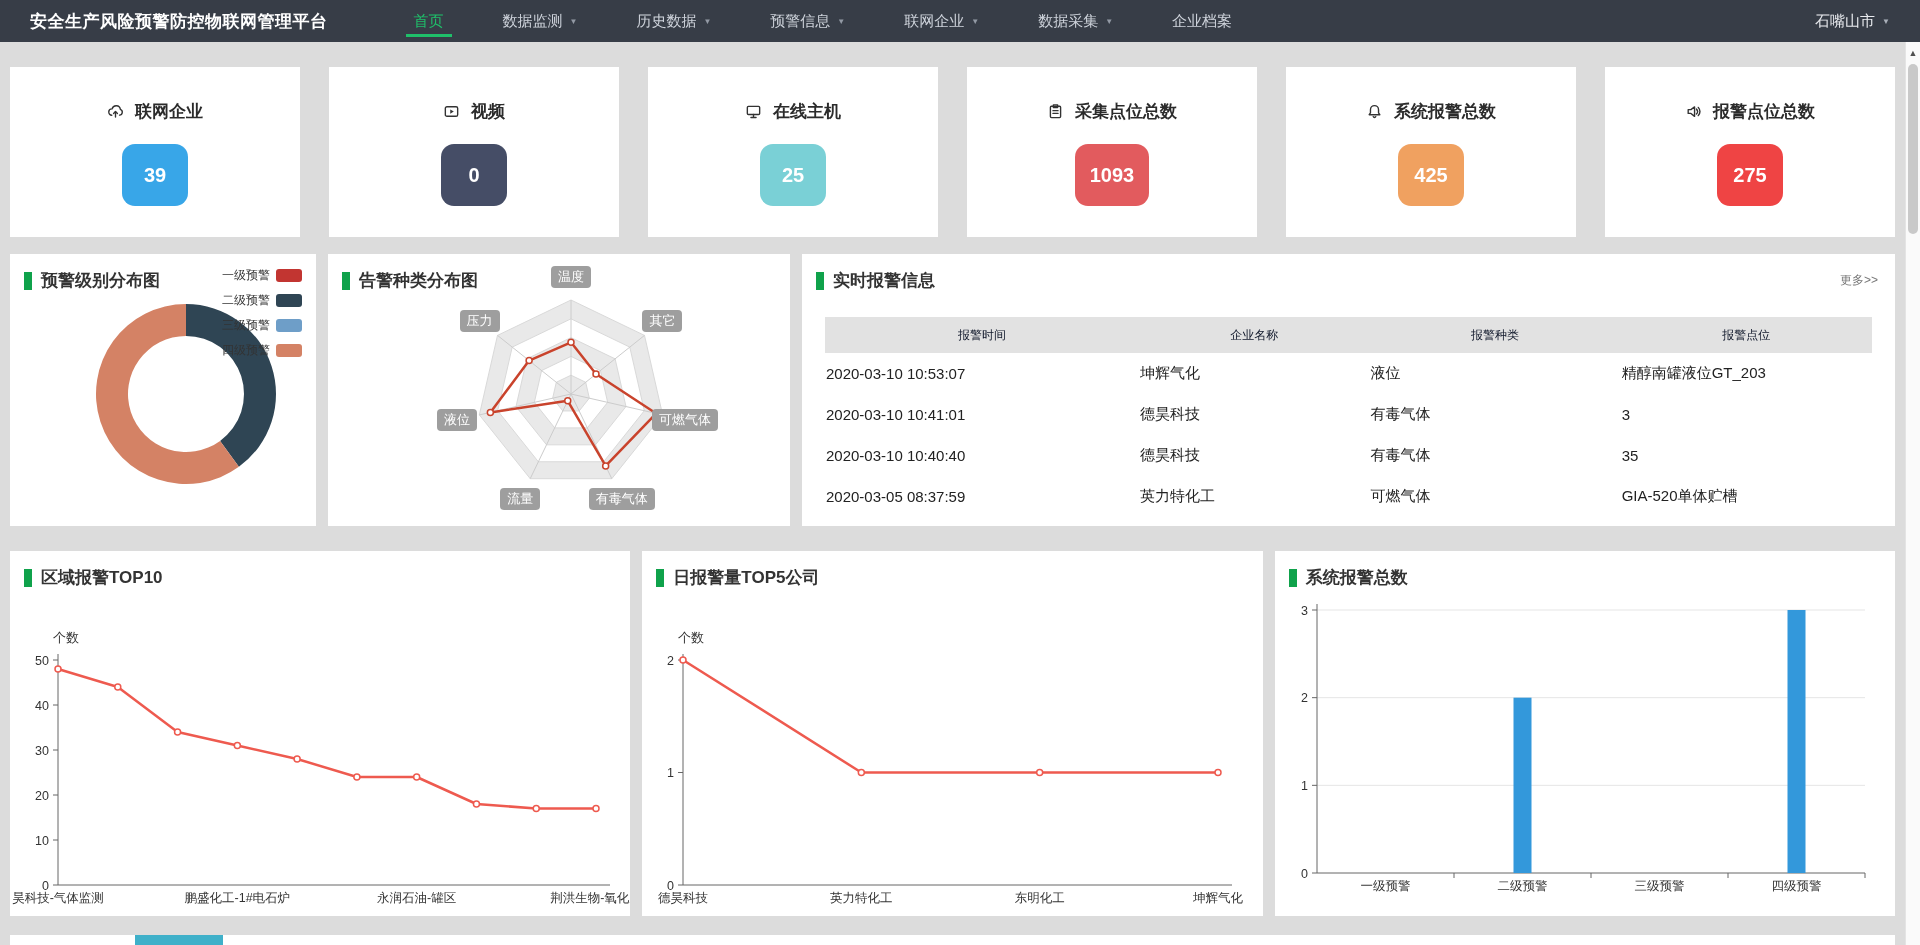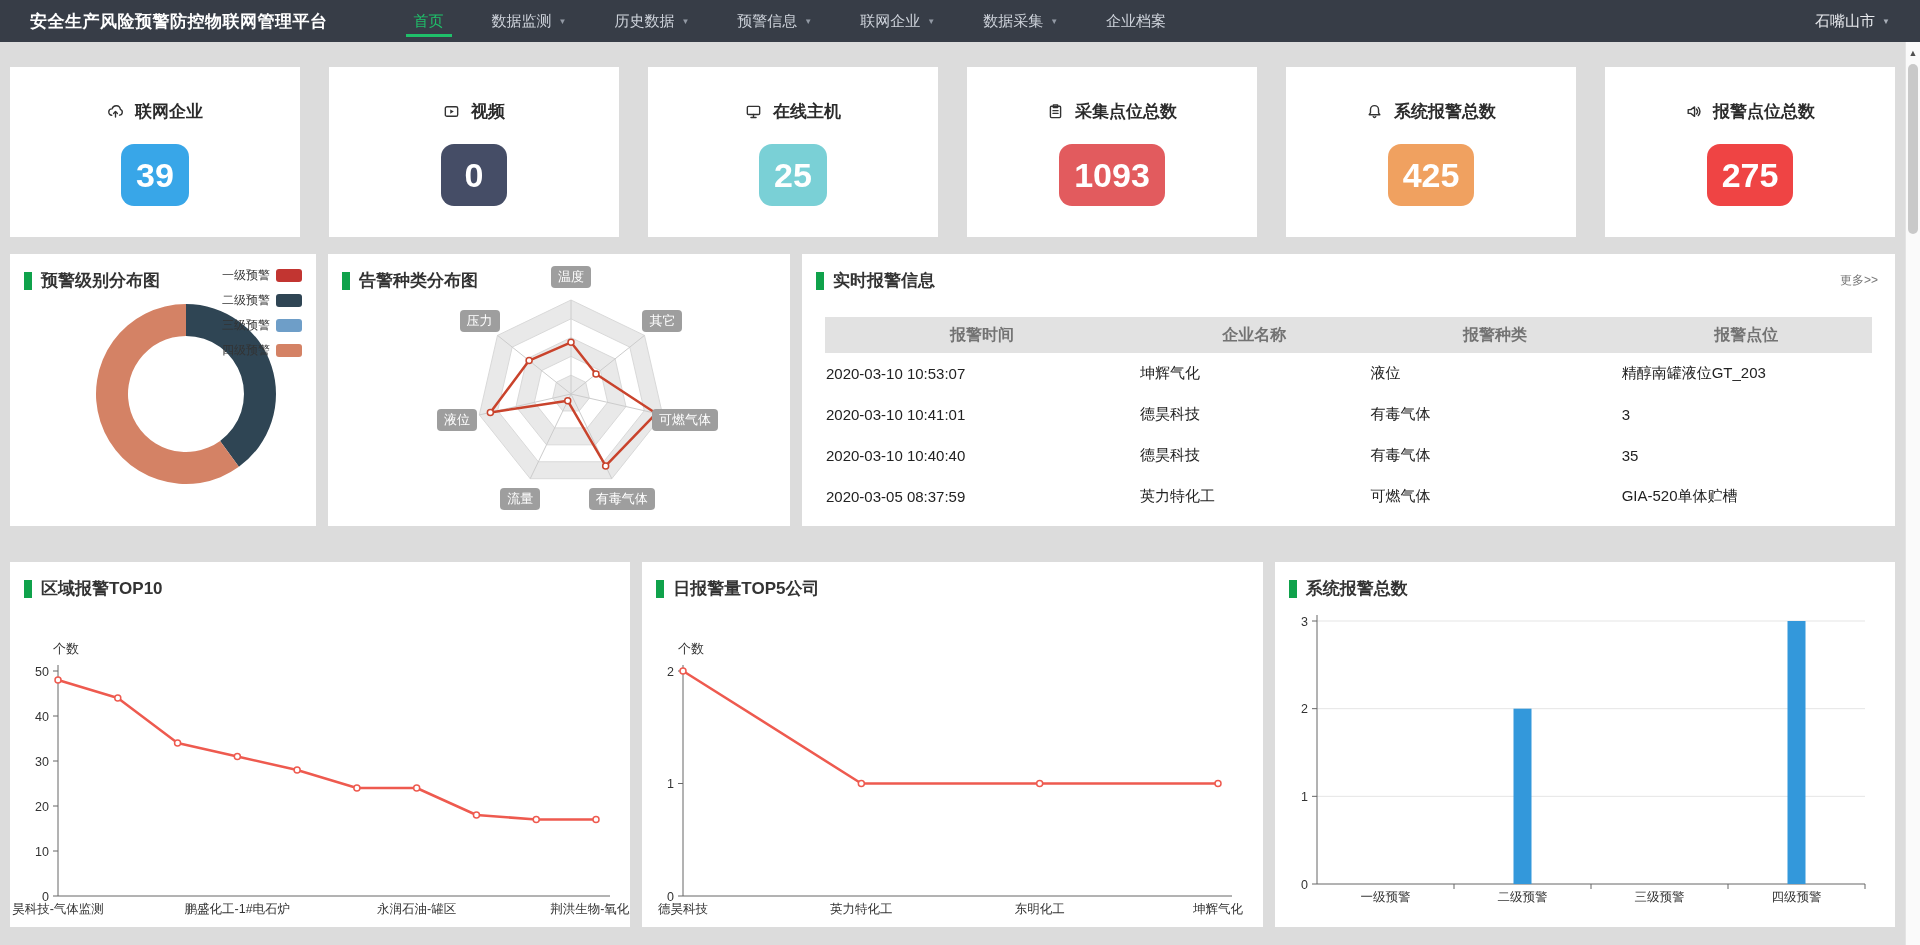--- a/index.html
+++ b/index.html
@@ -6,38 +6,38 @@
   html,body { margin:0; padding:0; }
   body {
     width:1920px; height:945px; overflow:hidden; position:relative;
     background:#dcdcdc;
     font-family:"Liberation Sans","DejaVu Sans",sans-serif;
     color:#333;
   }
   
   .navbar { height:42px; background:#373d47; display:flex; align-items:center; }
   .nav-title { font-size:17px; font-weight:bold; color:#ffffff; margin-left:30px; letter-spacing:.5px; }
-  .nav-menu { display:flex; margin-left:62px; height:31px; }
+  .nav-menu { display:flex; margin-left:62px; height:31px;gap:11px; }
   .nav-item { position:relative; display:flex; align-items:center; padding:0 24px; font-size:15px; color:#ced3db; cursor:pointer; }
   .nav-item.active { color:#1fc06a; }
   .nav-item.active::after { content:""; position:absolute; left:16px; right:16px; bottom:0; height:3px; background:#1fc06a; }
   .caret { font-size:8px; color:#939aa5; margin-left:7px; }
   .nav-region { margin-left:auto; margin-right:30px; display:flex; align-items:center; font-size:15px; color:#e8eaee; cursor:pointer; }
   .nav-region .caret { color:#aab0ba; }
 
   
   .content { width:1905px; padding:25px 10px 0 10px; }
   .stats-row { display:flex; gap:29px; height:170px; margin-bottom:17px;border-radius:31px; }
   .stat-card { flex:1; background:#fff; display:flex; flex-direction:column; align-items:center; }
   .stat-head { margin-top:33px; display:flex; align-items:center; gap:11px; font-size:17px; font-weight:bold; color:#2b2b2b; }
   .stat-head svg { display:block; }
   .stat-badge { margin-top:21px; min-width:66px; padding:0 15px; height:62px; border-radius:13px; color:#fff;
-                font-size:34px; font-weight:bold; display:flex; align-items:center; justify-content:center; }
-
-  .row2 { display:flex; gap:12px; height:272px; margin-bottom:36px; }
+                font-size:20px; font-weight:bold; display:flex; align-items:center; justify-content:center; }
+
+  .row2 { display:flex; gap:12px; height:272px; margin-bottom:25px; }
   .row3 { display:flex; gap:12px; height:365px; }
   .panel { background:#fff; position:relative; overflow:hidden; }
   #panel-pie { width:306px; }
   #panel-radar { width:462px; }
   #panel-table { flex:1; }
   .row3 .panel { flex:1; }
   .panel-title { position:absolute; top:15px; left:14px; display:flex; align-items:center; gap:9px;
                  font-size:17px; font-weight:bold; color:#333; z-index:2; }
   .title-bar { width:8px; height:18px; background:#0fa24b; }
   .chart-svg { position:absolute; left:0; top:0; }
@@ -49,21 +49,21 @@
 
   
   .radar-pill { position:absolute; transform:translate(-50%,-50%); background:#9e9e9e; color:#fff;
                 font-size:13px; padding:2px 7px; border-radius:4px; white-space:nowrap; z-index:2; }
 
   
   .more-link { position:absolute; top:18px; right:17px; font-size:12px; color:#777; cursor:pointer; z-index:2; }
   .alarm-table { position:absolute; top:63px; left:23px; right:23px; }
   .alarm-table table { width:100%; border-collapse:collapse; font-size:15px; color:#222; table-layout:fixed; }
   .alarm-table thead tr { background:#e2e2e2; height:36px; }
-  .alarm-table th { font-weight:bold; font-size:16px; color:#737373; }
+  .alarm-table th { font-weight:normal; font-size:12px; color:#0f172a; }
   .alarm-table td { height:41px; text-align:left; }
   .alarm-table th { text-align:center; }
 
   
   .bottom-strip { margin-top:19px; height:10px; background:#fff; position:relative; }
   .strip-frag { position:absolute; left:125px; top:0; width:88px; height:10px; background:#3fb0c9; }
   .scrollbar { position:absolute; right:0; top:42px; bottom:0; width:15px; background:#fafafa; border-left:1px solid #e4e4e4; cursor:pointer; }
   .scroll-arrow { position:absolute; top:6px; left:0; width:100%; text-align:center; font-size:9px; color:#505050; }
   .scroll-thumb { position:absolute; top:22px; left:2px; width:10px; height:170px; background:#c9c9c9; border-radius:5px; }
 </style>

